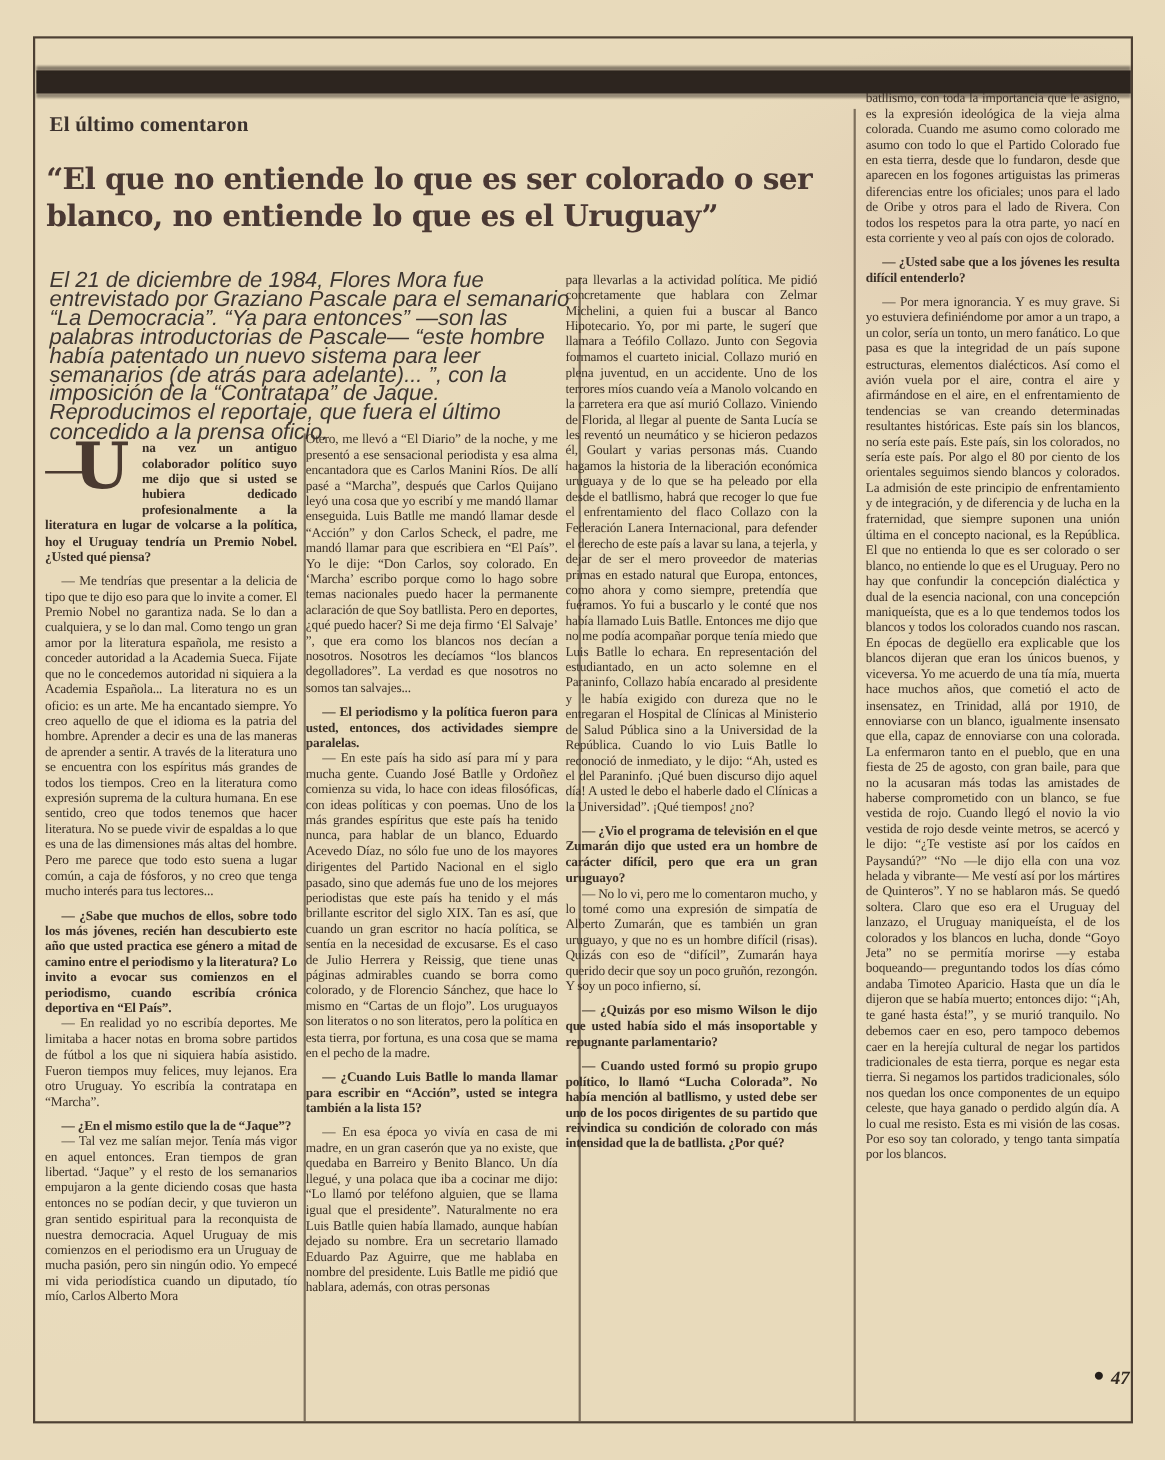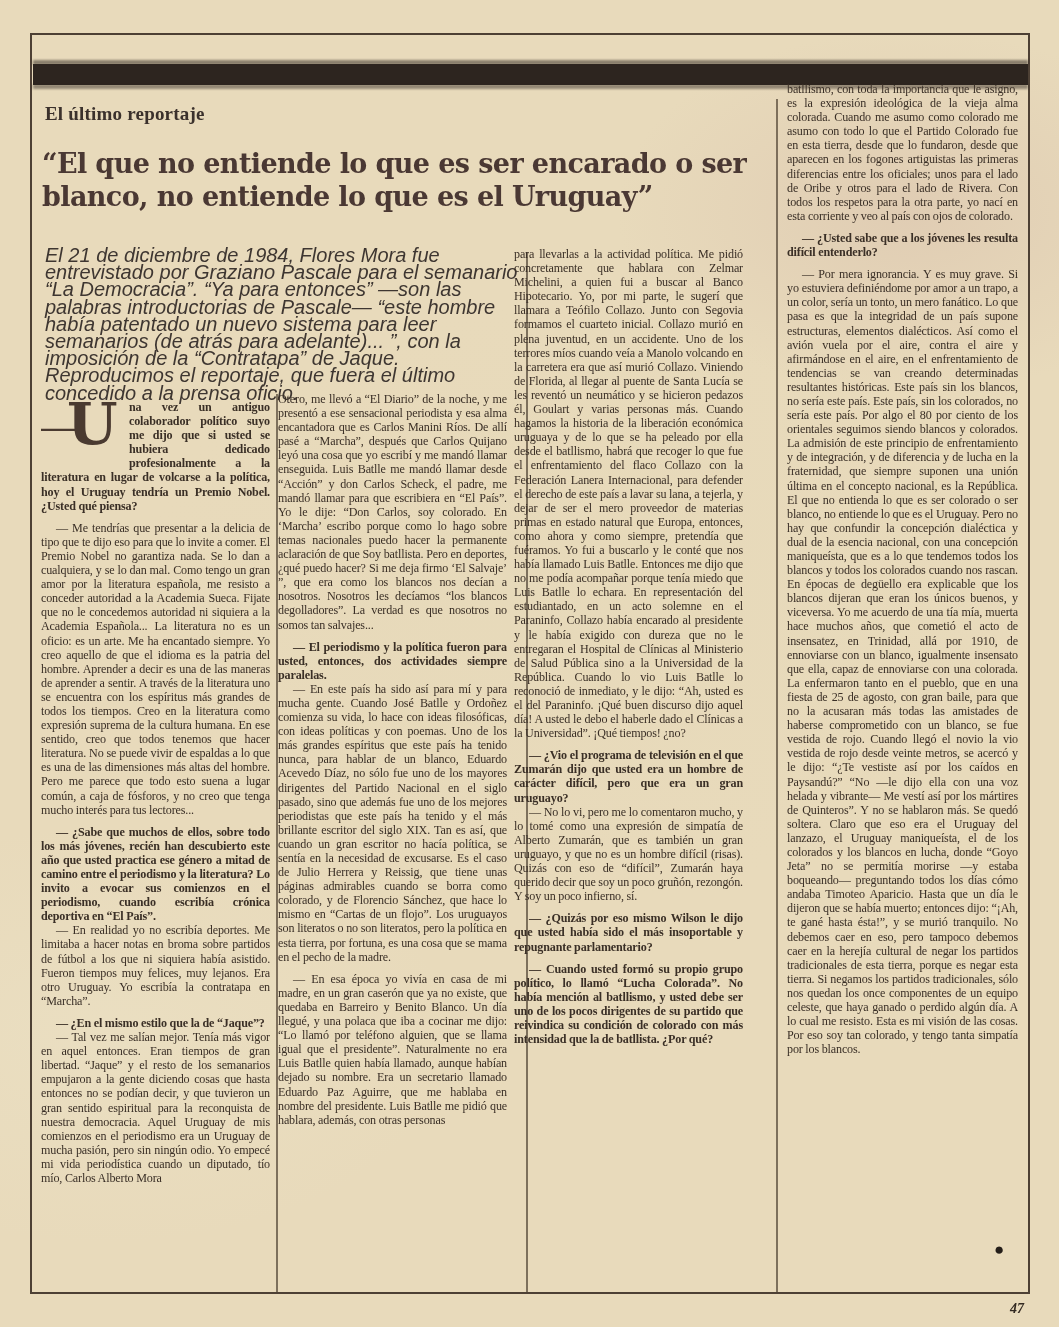--- a/index.html
+++ b/index.html
@@ -67,32 +67,32 @@
   }
   .dropcap-letter{
     position:absolute;left:26px;top:-8px;
     font-family:"DejaVu Serif", serif;
     font-size:58px;line-height:62px;font-weight:bold;color:#4a3a30;
   }
   .endmark{
     position:absolute;right:14px;bottom:18px;font-size:17px;color:#241e19;
   }
   .pagenum{
-    position:absolute;left:1010px;top:1301px;
-    font-size:14px;font-weight:bold;color:#332a22;font-style:italic;font-family:Liberation Serif, serif;
+    position:absolute;left:1010px;top:1243px;
+    font-size:17px;font-weight:bold;color:#332a22;font-style:italic;font-family:Liberation Serif, serif;
   }
 </style>
 </head>
 <body>
 
 <div class="frame"></div>
 <div class="bar"></div>
 
-<div class="kicker">El último reportaje</div>
-<h1 class="headline" style="margin:0;">“El que no entiende lo que es ser encarado o ser blanco, no entiende lo que es el Uruguay”</h1>
+<div class="kicker">El último comentaron</div>
+<h1 class="headline" style="margin:0;">“El que no entiende lo que es ser colorado o ser blanco, no entiende lo que es el Uruguay”</h1>
 
 <div class="intro">
   <p>El 21 de diciembre de 1984, Flores Mora fue entrevistado por Graziano Pascale para el semanario “La Democracia”. “Ya para entonces” —son las palabras introductorias de Pascale— “este hombre había patentado un nuevo sistema para leer semanarios (de atrás para adelante)... ”, con la imposición de la “Contratapa” de Jaque.</p>
   <p>Reproducimos el reportaje, que fuera el último concedido a la prensa oficio.</p>
 </div>
 
 <div class="vrule" id="rule1"></div>
 <div class="vrule" id="rule2"></div>
 <div class="vrule" id="rule3"></div>
 
@@ -107,20 +107,21 @@
   <p class="q">— ¿Sabe que muchos de ellos, sobre todo los más jóvenes, recién han descubierto este año que usted practica ese género a mitad de camino entre el periodismo y la literatura? Lo invito a evocar sus comienzos en el periodismo, cuando escribía crónica deportiva en “El País”.</p>
   <p>— En realidad yo no escribía deportes. Me limitaba a hacer notas en broma sobre partidos de fútbol a los que ni siquiera había asistido. Fueron tiempos muy felices, muy lejanos. Era otro Uruguay. Yo escribía la contratapa en “Marcha”.</p>
   <p class="q">— ¿En el mismo estilo que la de “Jaque”?</p>
   <p>— Tal vez me salían mejor. Tenía más vigor en aquel entonces. Eran tiempos de gran libertad. “Jaque” y el resto de los semanarios empujaron a la gente diciendo cosas que hasta entonces no se podían decir, y que tuvieron un gran sentido espiritual para la reconquista de nuestra democracia. Aquel Uruguay de mis comienzos en el periodismo era un Uruguay de mucha pasión, pero sin ningún odio. Yo empecé mi vida periodística cuando un diputado, tío mío, Carlos Alberto Mora</p>
 </div>
 
 <div class="col" id="col2">
   <p class="noindent">Otero, me llevó a “El Diario” de la noche, y me presentó a ese sensacional periodista y esa alma encantadora que es Carlos Manini Ríos. De allí pasé a “Marcha”, después que Carlos Quijano leyó una cosa que yo escribí y me mandó llamar enseguida. Luis Batlle me mandó llamar desde “Acción” y don Carlos Scheck, el padre, me mandó llamar para que escribiera en “El País”. Yo le dije: “Don Carlos, soy colorado. En ‘Marcha’ escribo porque como lo hago sobre temas nacionales puedo hacer la permanente aclaración de que Soy batllista. Pero en deportes, ¿qué puedo hacer? Si me deja firmo ‘El Salvaje’ ”, que era como los blancos nos decían a nosotros. Nosotros les decíamos “los blancos degolladores”. La verdad es que nosotros no somos tan salvajes...</p>
   <p class="q">— El periodismo y la política fueron para usted, entonces, dos actividades siempre paralelas.</p>
   <p>— En este país ha sido así para mí y para mucha gente. Cuando José Batlle y Ordoñez comienza su vida, lo hace con ideas filosóficas, con ideas políticas y con poemas. Uno de los más grandes espíritus que este país ha tenido nunca, para hablar de un blanco, Eduardo Acevedo Díaz, no sólo fue uno de los mayores dirigentes del Partido Nacional en el siglo pasado, sino que además fue uno de los mejores periodistas que este país ha tenido y el más brillante escritor del siglo XIX. Tan es así, que cuando un gran escritor no hacía política, se sentía en la necesidad de excusarse. Es el caso de Julio Herrera y Reissig, que tiene unas páginas admirables cuando se borra como colorado, y de Florencio Sánchez, que hace lo mismo en “Cartas de un flojo”. Los uruguayos son literatos o no son literatos, pero la política en esta tierra, por fortuna, es una cosa que se mama en el pecho de la madre.</p>
+  <p class="q">— ¿Cuando Luis Batlle lo manda llamar para escribir en “Acción”, usted se integra también a la lista 15?</p>
   <p class="gap">— En esa época yo vivía en casa de mi madre, en un gran caserón que ya no existe, que quedaba en Barreiro y Benito Blanco. Un día llegué, y una polaca que iba a cocinar me dijo: “Lo llamó por teléfono alguien, que se llama igual que el presidente”. Naturalmente no era Luis Batlle quien había llamado, aunque habían dejado su nombre. Era un secretario llamado Eduardo Paz Aguirre, que me hablaba en nombre del presidente. Luis Batlle me pidió que hablara, además, con otras personas</p>
 </div>
 
 <div class="col" id="col3">
   <p class="noindent">para llevarlas a la actividad política. Me pidió concretamente que hablara con Zelmar Michelini, a quien fui a buscar al Banco Hipotecario. Yo, por mi parte, le sugerí que llamara a Teófilo Collazo. Junto con Segovia formamos el cuarteto inicial. Collazo murió en plena juventud, en un accidente. Uno de los terrores míos cuando veía a Manolo volcando en la carretera era que así murió Collazo. Viniendo de Florida, al llegar al puente de Santa Lucía se les reventó un neumático y se hicieron pedazos él, Goulart y varias personas más. Cuando hagamos la historia de la liberación económica uruguaya y de lo que se ha peleado por ella desde el batllismo, habrá que recoger lo que fue el enfrentamiento del flaco Collazo con la Federación Lanera Internacional, para defender el derecho de este país a lavar su lana, a tejerla, y dejar de ser el mero proveedor de materias primas en estado natural que Europa, entonces, como ahora y como siempre, pretendía que fuéramos. Yo fui a buscarlo y le conté que nos había llamado Luis Batlle. Entonces me dijo que no me podía acompañar porque tenía miedo que Luis Batlle lo echara. En representación del estudiantado, en un acto solemne en el Paraninfo, Collazo había encarado al presidente y le había exigido con dureza que no le entregaran el Hospital de Clínicas al Ministerio de Salud Pública sino a la Universidad de la República. Cuando lo vio Luis Batlle lo reconoció de inmediato, y le dijo: “Ah, usted es el del Paraninfo. ¡Qué buen discurso dijo aquel día! A usted le debo el haberle dado el Clínicas a la Universidad”. ¡Qué tiempos! ¿no?</p>
   <p class="q">— ¿Vio el programa de televisión en el que Zumarán dijo que usted era un hombre de carácter difícil, pero que era un gran uruguayo?</p>
   <p>— No lo vi, pero me lo comentaron mucho, y lo tomé como una expresión de simpatía de Alberto Zumarán, que es también un gran uruguayo, y que no es un hombre difícil (risas). Quizás con eso de “difícil”, Zumarán haya querido decir que soy un poco gruñón, rezongón. Y soy un poco infierno, sí.</p>
   <p class="q">— ¿Quizás por eso mismo Wilson le dijo que usted había sido el más insoportable y repugnante parlamentario?</p>
   <p class="q">— Cuando usted formó su propio grupo político, lo llamó “Lucha Colorada”. No había mención al batllismo, y usted debe ser uno de los pocos dirigentes de su partido que reivindica su condición de colorado con más intensidad que la de batllista. ¿Por qué?</p>
 </div>

